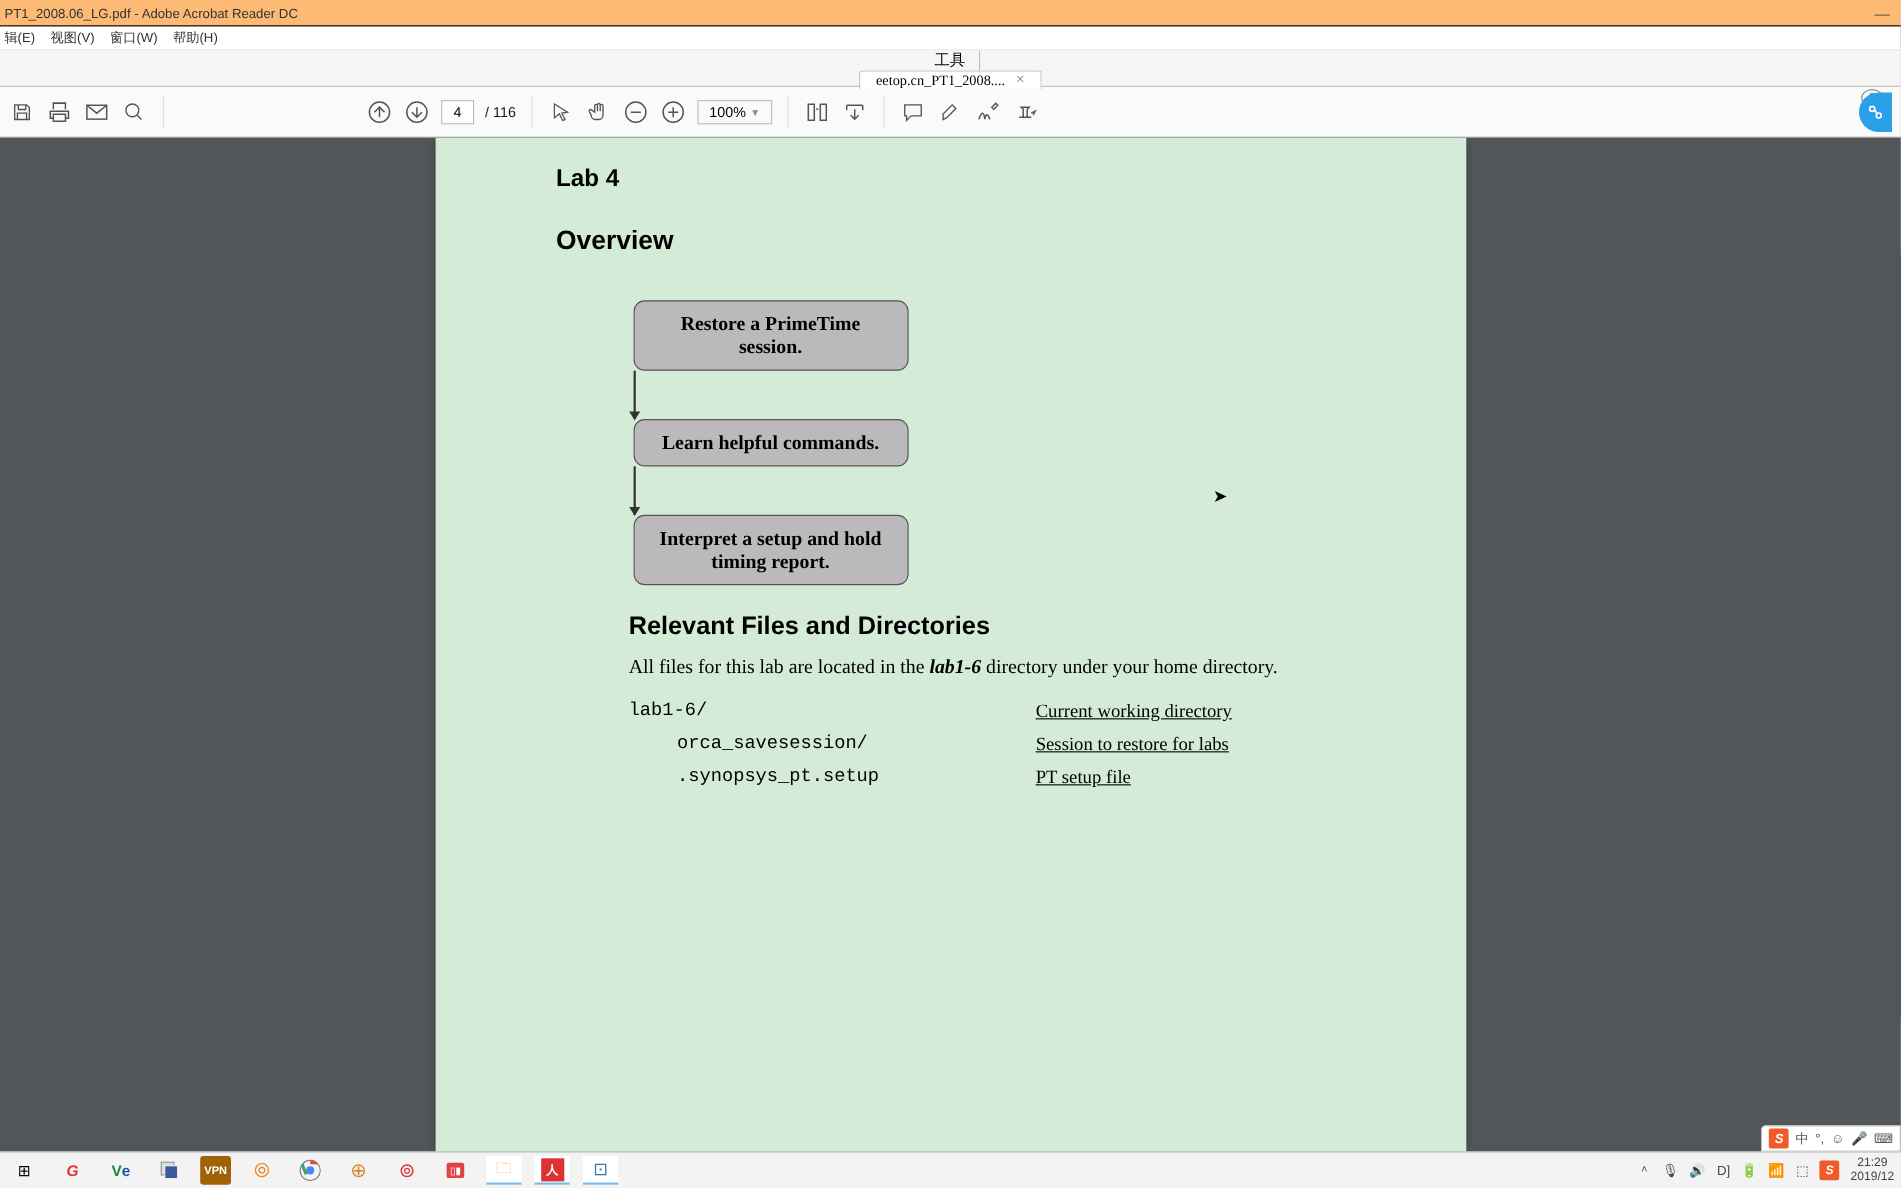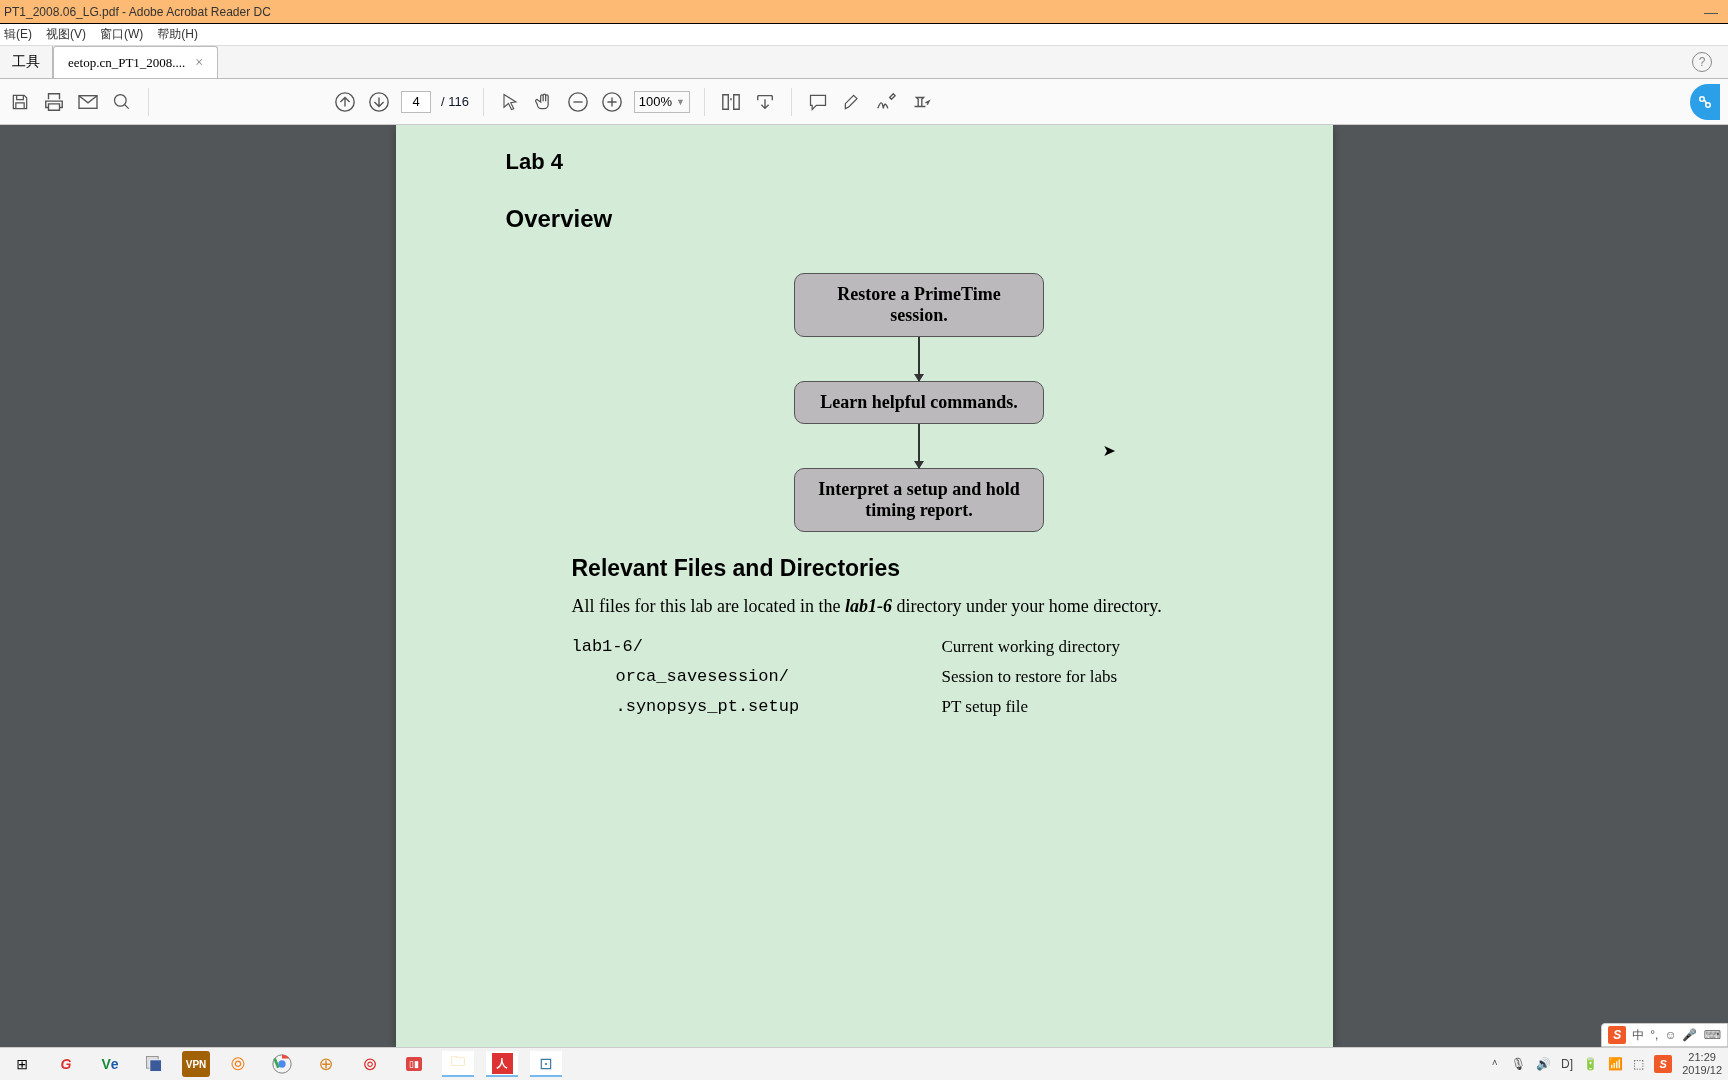--- a/index.html
+++ b/index.html
@@ -9,57 +9,57 @@
 .title-bar { height: 24px; background: #fdba74; display: flex; align-items: center; justify-content: space-between; padding: 0 4px; border-bottom: 1px solid #000000; }
 .title-text { font-size: 12px; color: #333; }
 .win-controls { display: flex; gap: 20px; }
 .win-btn { font-size: 14px; color: #555; padding: 0 6px; }
 
 
 .menu-bar { height: 22px; display: flex; align-items: center; gap: 14px; padding-left: 4px; font-size: 12px; color: #333; border-bottom: 1px solid #ddd; }
 .menu-item { cursor: default; }
 
 
-.tab-bar { height: 33px; background: #f5f5f5; border-bottom: 1px solid #bbb; display: flex; align-items: center; padding-left: 0; }
+.tab-bar { height: 33px; background: #f5f5f5; border-bottom: 1px solid #bbb; display: flex; align-items: center; padding-left: 0; flex-direction: column; }
 .home-tab { height: 32px; padding: 0 12px; display: flex; align-items: center; font-size: 14px; border-right: 1px solid #bbb; background: #f5f5f5; }
 .doc-tab { height: 32px; padding: 0 14px; display: flex; align-items: center; font-size: 13px; background: #fff; border: 1px solid #bbb; border-bottom: none; border-radius: 3px 3px 0 0; gap: 10px; font-family: Liberation Serif, serif; }
 .doc-tab .close { color: #777; font-size: 14px; }
 .help-icon { margin-left: auto; margin-right: 16px; width: 20px; height: 20px; border: 1.5px solid #888; border-radius: 50%; display: flex; align-items: center; justify-content: center; font-size: 12px; color: #888; align-self: center; }
 
 
 .toolbar { height: 46px; background: #fafafa; border-bottom: 1px solid #ccc; display: flex; align-items: center; padding: 0 8px; gap: 10px; }
 .tb-icon { width: 24px; height: 24px; display: flex; align-items: center; justify-content: center; color: #555; }
 .tb-icon svg { stroke: #555; fill: none; stroke-width: 1.5; }
 .tb-sep { width: 1px; height: 28px; background: #ddd; margin: 0 4px; }
 .page-input { width: 30px; height: 22px; text-align: center; border: 1px solid #bbb; font-size: 13px; }
 .page-total { font-size: 13px; color: #0f172a; }
-.zoom-box { width: 56px; height: 22px; border: 1px solid #bbb; display: flex; align-items: center; justify-content: center; font-size: 13px; gap: 4px; }
+.zoom-box { width: 68px; height: 22px; border: 1px solid #bbb; display: flex; align-items: center; justify-content: center; font-size: 13px; gap: 4px; }
 .spacer { flex: 1; }
 .share-btn { width: 30px; height: 36px; background: #2ba0e8; border-radius: 18px 0 0 18px; display: flex; align-items: center; justify-content: center; color: #fff; }
 
 
 .doc-area { position: absolute; top: 125px; bottom: 33px; left: 0; right: 0; background: #525659; display: flex; justify-content: center; overflow: hidden; }
 .page { width: 937px; background: #d4ecd7; box-shadow: 0 2px 8px rgba(0,0,0,0.3); padding: 24px 70px 40px 110px; font-family: Verdana, Arial, sans-serif; color: #000; position: relative; }
 .lab-title { font-size: 22px; font-weight: bold; margin-bottom: 30px; }
 .overview { font-size: 24px; font-weight: bold; margin-bottom: 40px; }
 
-.flow { display: flex; flex-direction: column; align-items: center; margin-left: 70px; }
+.flow { display: flex; flex-direction: column; margin-left: 70px; }
 .flow-box { width: 250px; background: #bbb9bb; border: 1.5px solid #555; border-radius: 10px; padding: 10px 14px; text-align: center; font-family: "Times New Roman", serif; font-size: 18px; font-weight: bold; }
 .arrow { width: 2px; height: 44px; background: #333; position: relative; }
 .arrow::after { content: ""; position: absolute; bottom: -1px; left: -4px; border-left: 5px solid transparent; border-right: 5px solid transparent; border-top: 8px solid #333; }
 
 .section-title { font-size: 23px; font-weight: bold; margin-top: 23px; margin-left: 66px; }
 .body-text { font-family: "Times New Roman", serif; font-size: 18px; margin-top: 14px; margin-left: 66px; }
 .body-text .em { font-style: italic; font-weight: bold; }
 
 .file-table { margin-top: 20px; margin-left: 66px; font-size: 17px; }
 .file-row { display: flex; margin-bottom: 10px; }
 .file-name { width: 370px; font-family: "Courier New", monospace; }
 .indent1 { padding-left: 44px; }
-.file-desc { font-family: "Times New Roman", serif; }
+.file-desc { font-family: "Times New Roman", serif; text-decoration: underline; }
 
 .cursor { position: absolute; left: 707px; top: 316px; font-size: 16px; color: #000; }
 
 
 .ime-bar { position: absolute; right: 0; bottom: 33px; height: 24px; background: #fff; border: 1px solid #ccc; border-radius: 4px 0 0 0; display: flex; align-items: center; gap: 6px; padding: 0 6px; font-size: 12px; }
 .ime-s { background: #f05a28; color: #fff; width: 18px; height: 18px; display: flex; align-items: center; justify-content: center; font-weight: bold; font-style: italic; border-radius: 2px; }
 .ime-item { color: #555; }
 
 
 .taskbar { position: absolute; bottom: 0; left: 0; right: 0; height: 33px; background: #f3f3f3; border-top: 1px solid #ccc; display: flex; align-items: center; padding: 0 6px; gap: 12px; }

